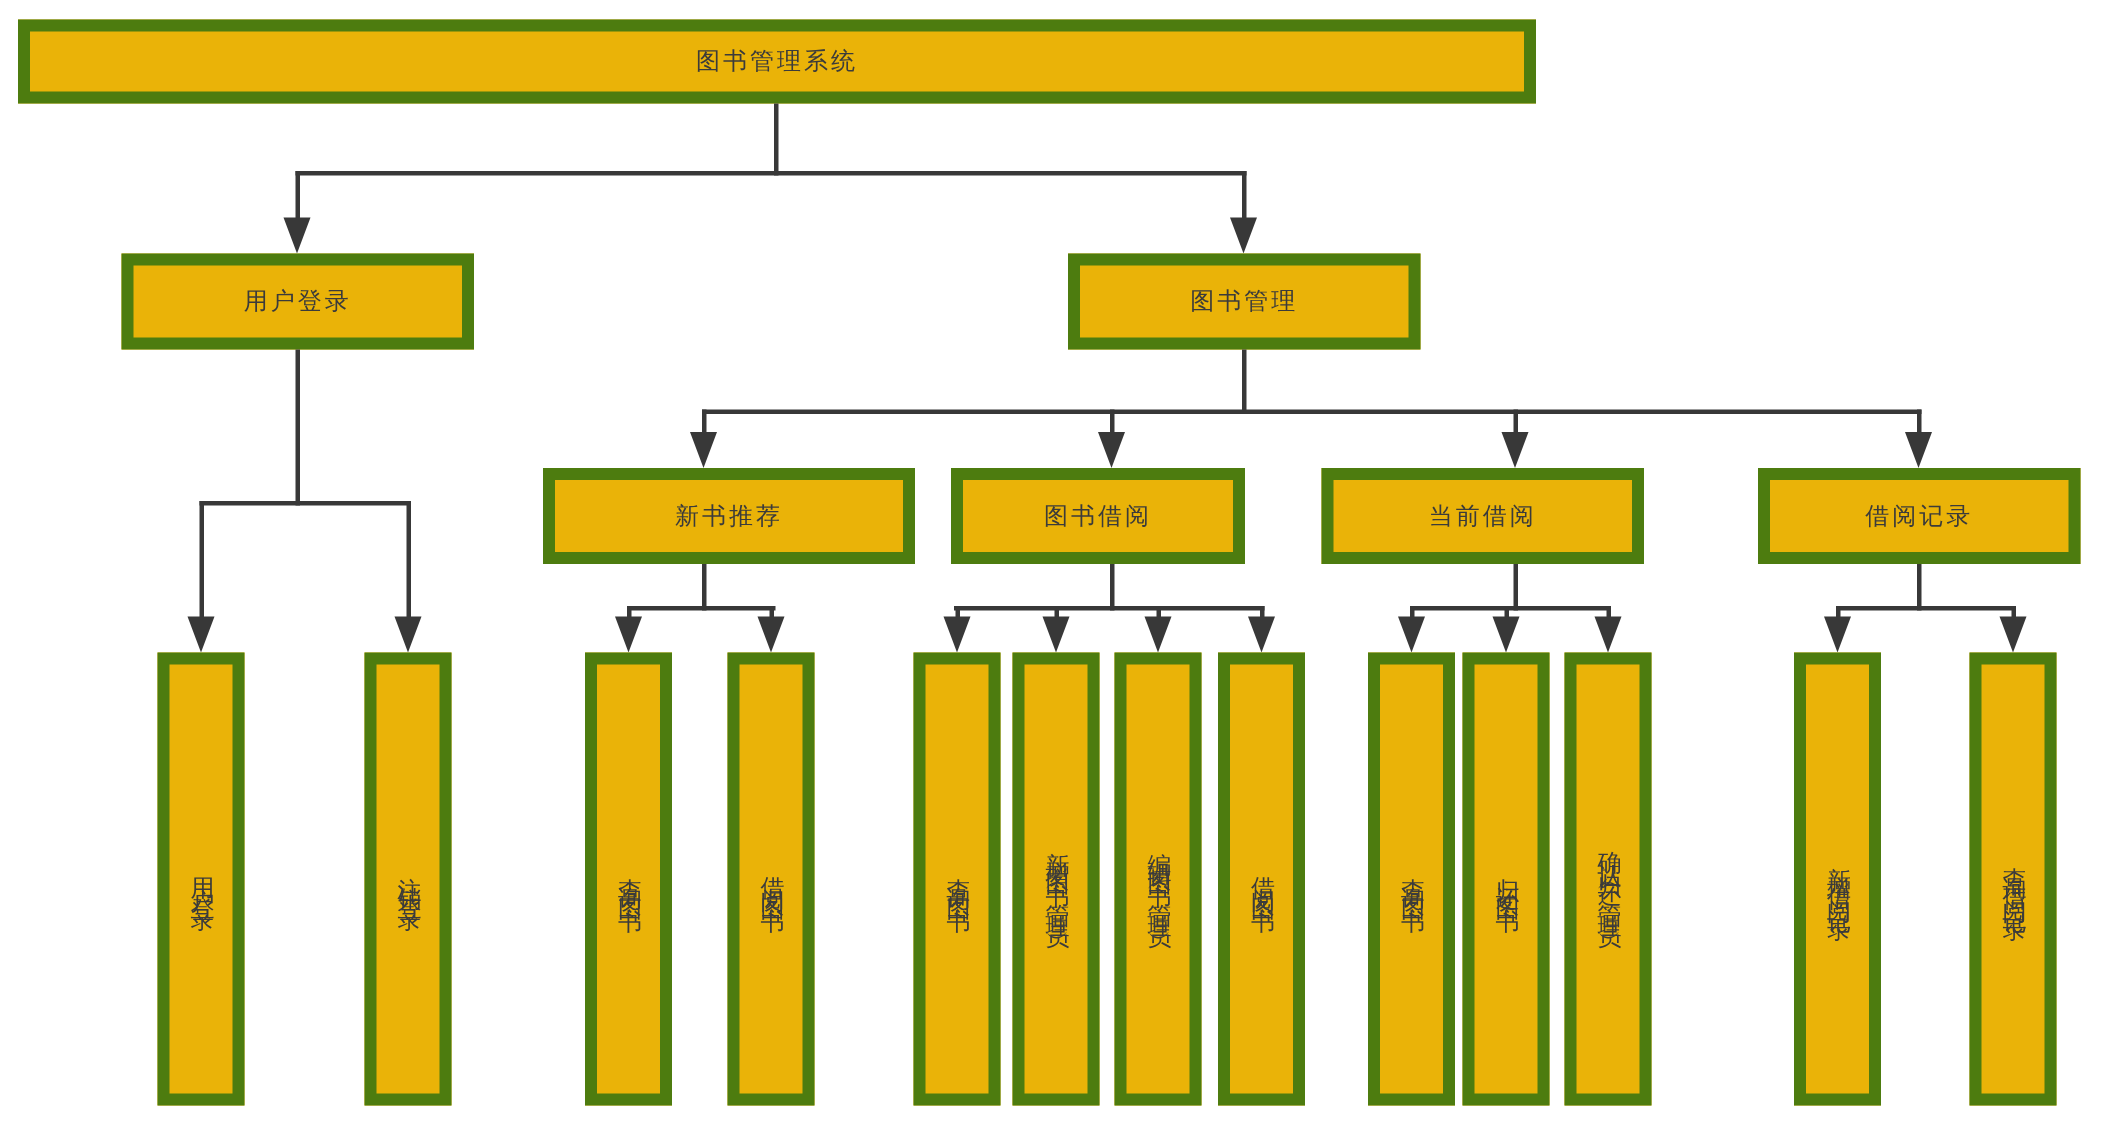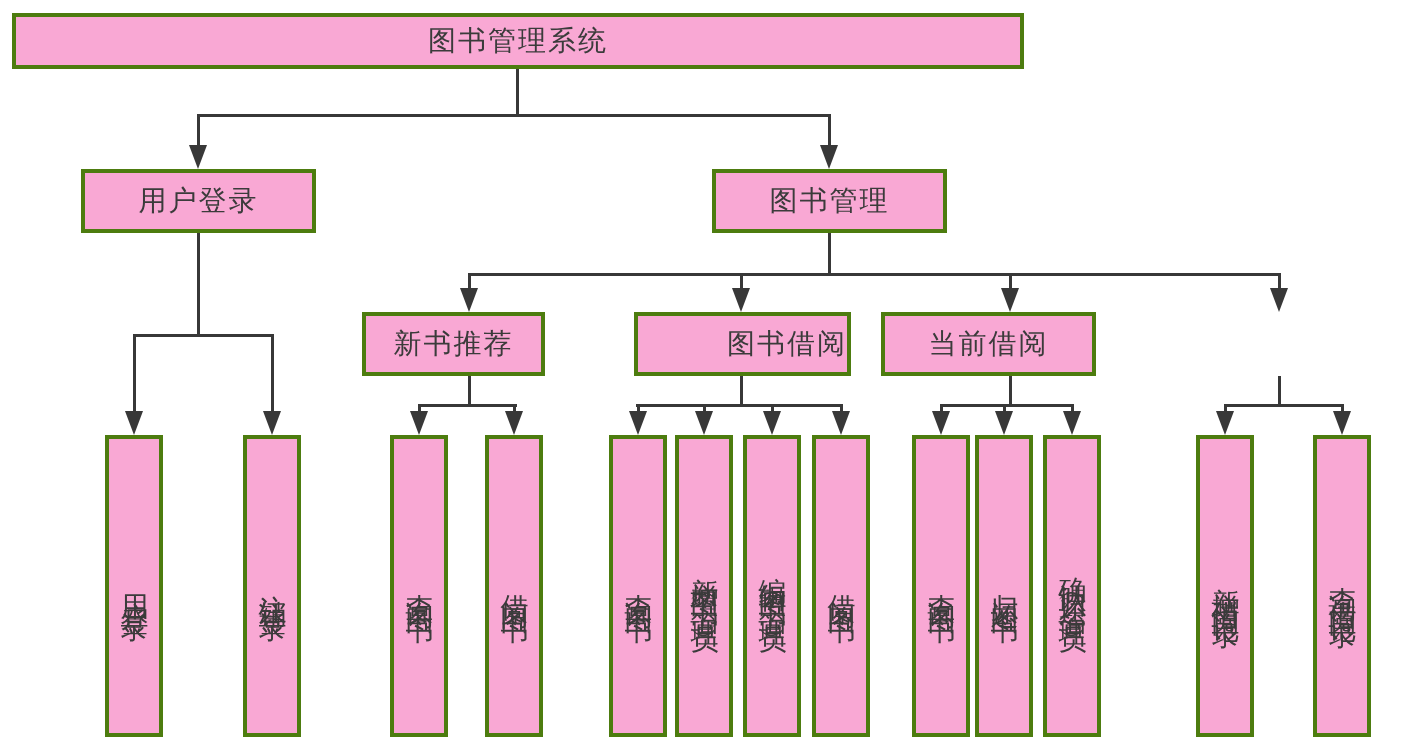--- a/index.html
+++ b/index.html
@@ -1,23 +1,23 @@
 <!DOCTYPE html>
 <html><head>
 <meta charset="utf-8">
 <style>
   html,body{margin:0;padding:0;background:#ffffff;}
   .canvas{
     position:relative;width:1405px;height:747px;background:#ffffff;overflow:hidden;
     font-family:"Liberation Sans","DejaVu Sans",sans-serif;
   }
   .box{
-    position:absolute;background:#f9a8d4;border:4px solid #4d7c0f;box-sizing:border-box;
+    position:absolute;background:#eab308;border:8px solid #4d7c0f;box-sizing:border-box;
     display:flex;align-items:center;justify-content:center;
-    color:#3b3b3b;font-size:28px;letter-spacing:2px;white-space:nowrap;
+    color:#3b3b3b;font-size:16px;letter-spacing:2px;white-space:nowrap;
   }
   .leaf{width:58px;top:435px;height:302px;}
   .leaf > span{
     writing-mode:vertical-rl;text-orientation:mixed;
     letter-spacing:7px;line-height:1;white-space:nowrap;
   }
   .vline{position:absolute;width:3px;background:#383838;}
   .hline{position:absolute;height:3px;background:#383838;}
   .arrow{
     position:absolute;width:0;height:0;
@@ -63,28 +63,31 @@
   <div class="hline" style="left:468px;top:273px;width:813px;"></div>
   <div class="vline" style="left:468px;top:273px;height:17px;"></div>
   <div class="arrow" style="left:460px;top:288px;"></div>
   <div class="vline" style="left:740px;top:273px;height:17px;"></div>
   <div class="arrow" style="left:732px;top:288px;"></div>
   <div class="vline" style="left:1009px;top:273px;height:17px;"></div>
   <div class="arrow" style="left:1001px;top:288px;"></div>
   <div class="vline" style="left:1278px;top:273px;height:17px;"></div>
   <div class="arrow" style="left:1270px;top:288px;"></div>
 
-  <div class="box" style="left:362px;top:312px;width:183px;height:64px;">
+  <div class="box" style="left:362px;top:312px;width:248px;height:64px;">
     <span>新书推荐</span>
   </div>
-  <div class="box" style="left:634px;top:312px;width:217px;height:64px;justify-content:flex-end;">
+  <div class="box" style="left:634px;top:312px;width:196px;height:64px;">
     <span>图书借阅</span>
   </div>
   <div class="box" style="left:881px;top:312px;width:215px;height:64px;">
     <span>当前借阅</span>
+  </div>
+  <div class="box" style="left:1172px;top:312px;width:215px;height:64px;">
+    <span>借阅记录</span>
   </div>
 
   <div class="vline" style="left:468px;top:376px;height:31px;"></div>
   <div class="hline" style="left:418px;top:404px;width:99px;"></div>
   <div class="vline" style="left:418px;top:404px;height:9px;"></div>
   <div class="arrow" style="left:410px;top:411px;"></div>
   <div class="vline" style="left:513px;top:404px;height:9px;"></div>
   <div class="arrow" style="left:505px;top:411px;"></div>
 
   <div class="vline" style="left:740px;top:376px;height:31px;"></div>

